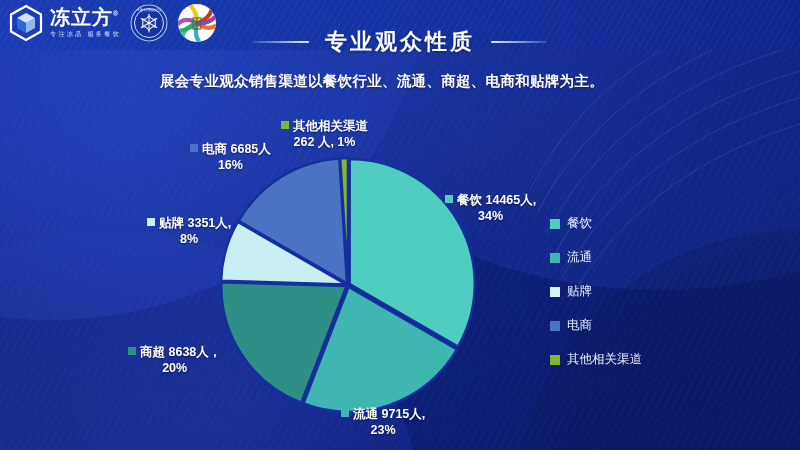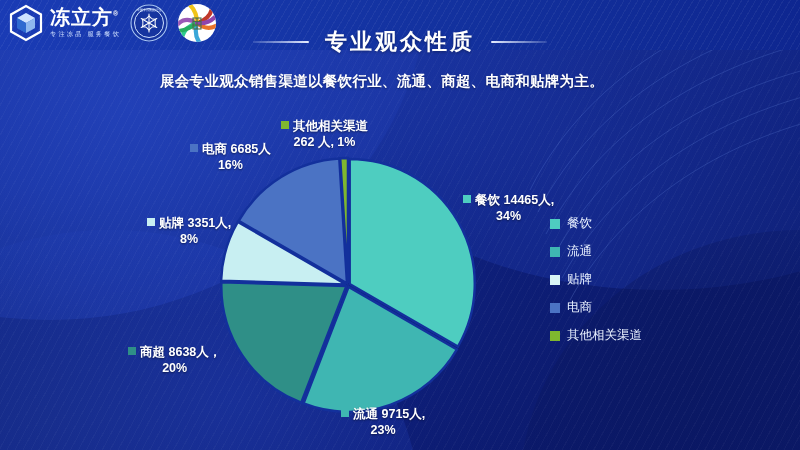--- a/index.html
+++ b/index.html
@@ -108,21 +108,21 @@
   }
   .pie-label .sw {
     display:inline-block; width:8px; height:8px; margin-right:4px;
     vertical-align:1px;
   }
   .pie-label .l2 { display:block; }
 
   
   #legend {
     position:absolute; left:550px; top:215px; z-index:8;
-    display:flex; flex-direction:column; gap:11px;
+    display:flex; flex-direction:column; gap:17px;
   }
   .lg-item { display:flex; align-items:center; gap:7px; }
   .lg-sw { width:10px; height:10px; flex:0 0 auto; }
   .lg-label { color:#e9f1ff; font-size:12.5px; white-space:nowrap; }
 </style>
 </head>
 <body>
 
 <div id="slide">
   <div class="swoosh sw1"></div>
@@ -260,21 +260,21 @@
   <div class="pie-label" style="left:128px; top:344px;">
     <span class="sw" style="background: rgb(47, 143, 135);"></span><span>商超 8638人，</span>
     <span class="l2">20%</span>
   </div>
 
   <div class="pie-label" style="left:341px; top:406px;">
     <span class="sw" style="background: rgb(63, 182, 178);"></span><span>流通 9715人,</span>
     <span class="l2">23%</span>
   </div>
 
-  <div class="pie-label" style="left:463px; top:192px;">
+  <div class="pie-label" style="left:445px; top:192px;">
     <span class="sw" style="background: rgb(78, 205, 192);"></span><span>餐饮 14465人,</span>
     <span class="l2">34%</span>
   </div>
 
   <div id="legend">
       <div class="lg-item">
         <span class="lg-sw" style="background: rgb(78, 205, 192);"></span>
         <span class="lg-label">餐饮</span>
       </div>
       <div class="lg-item">

